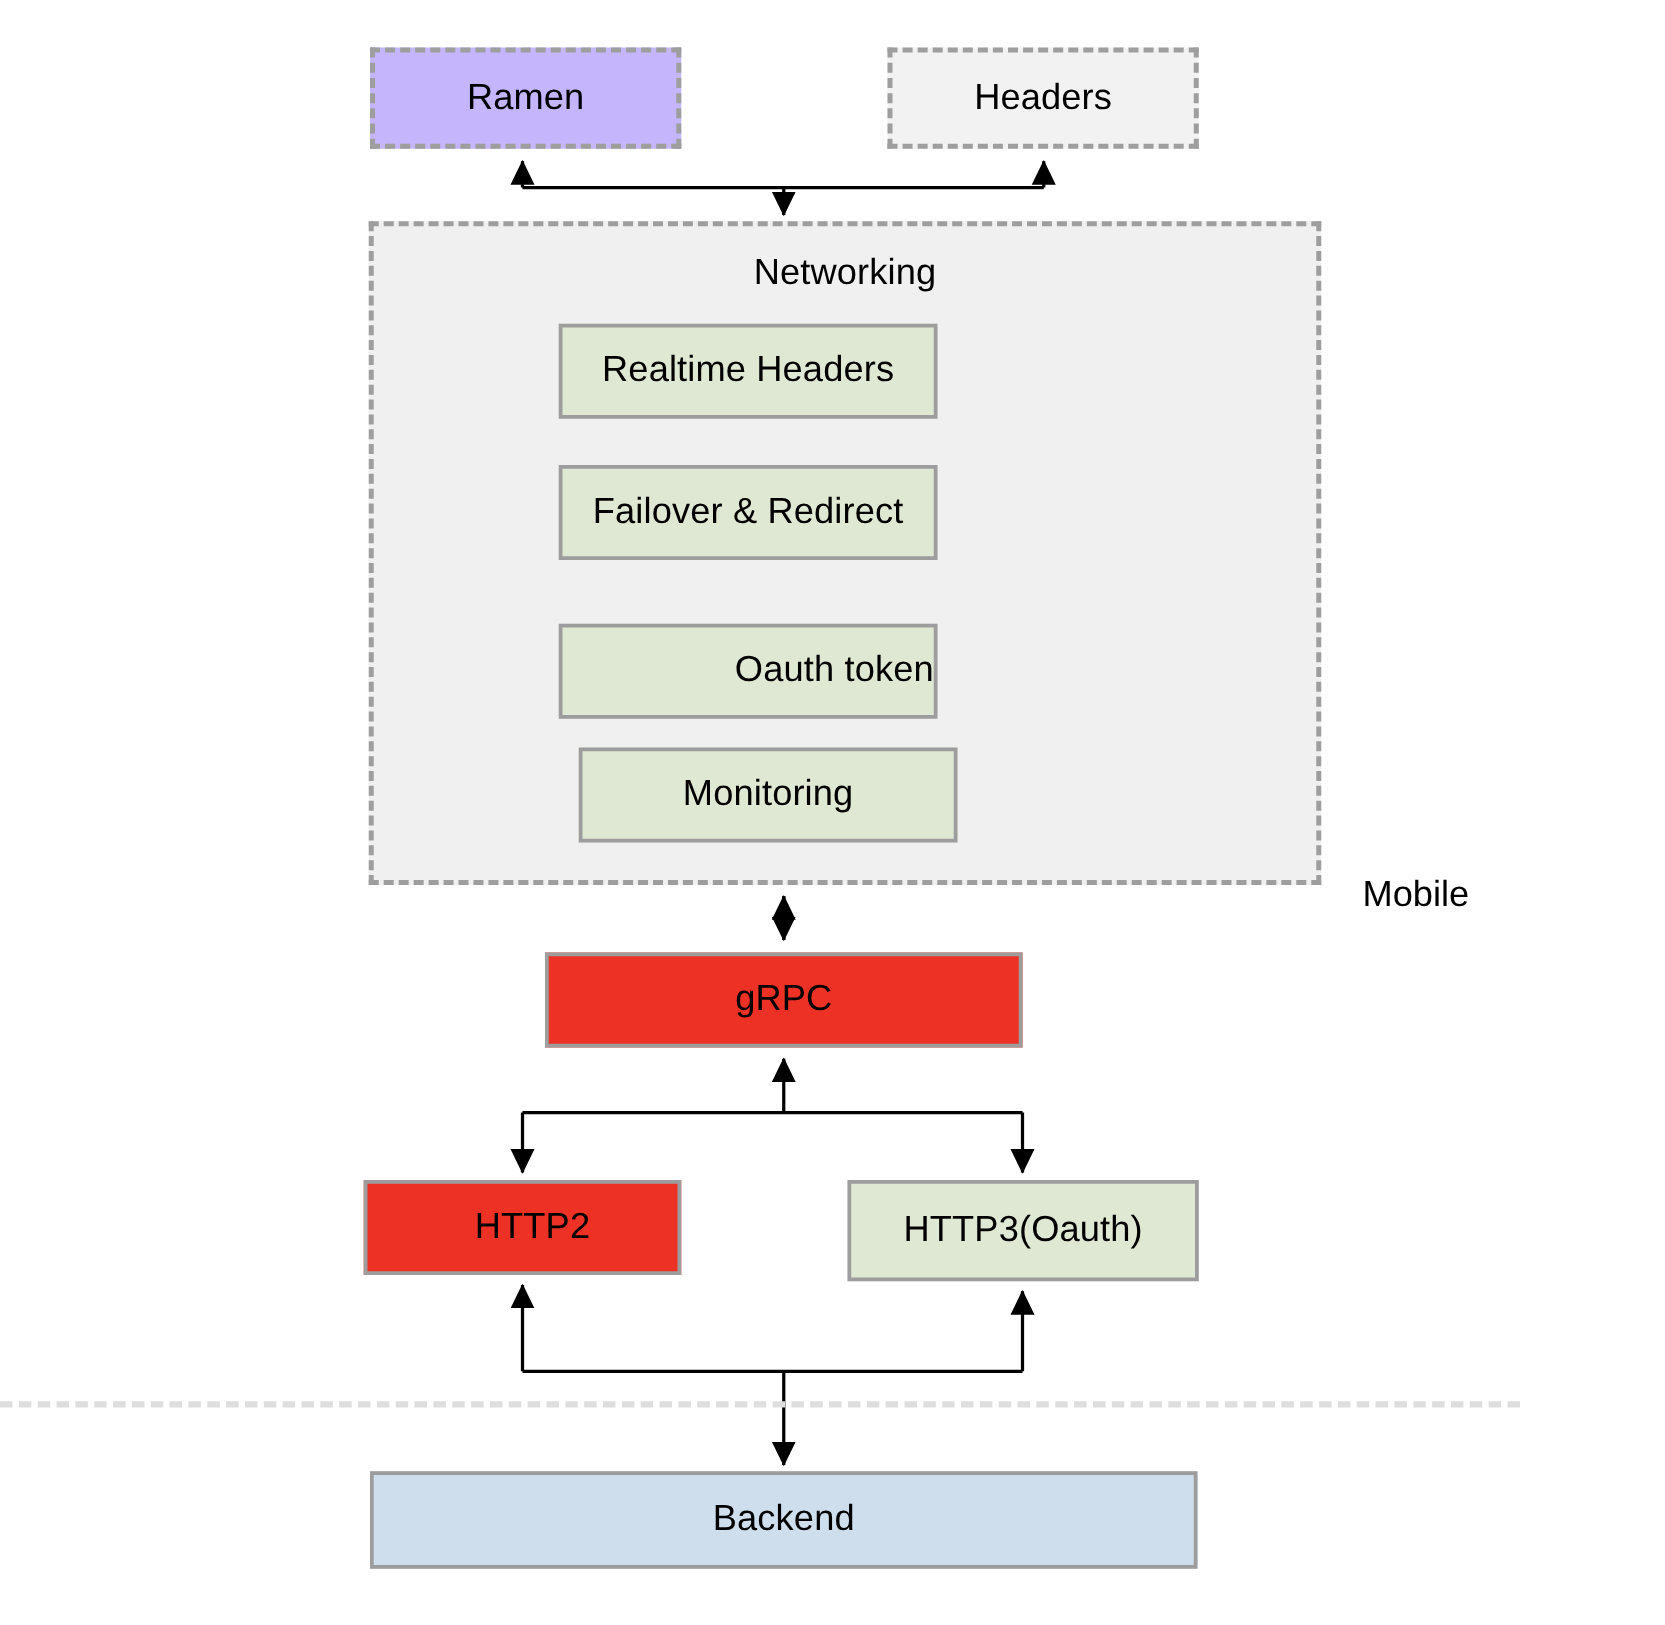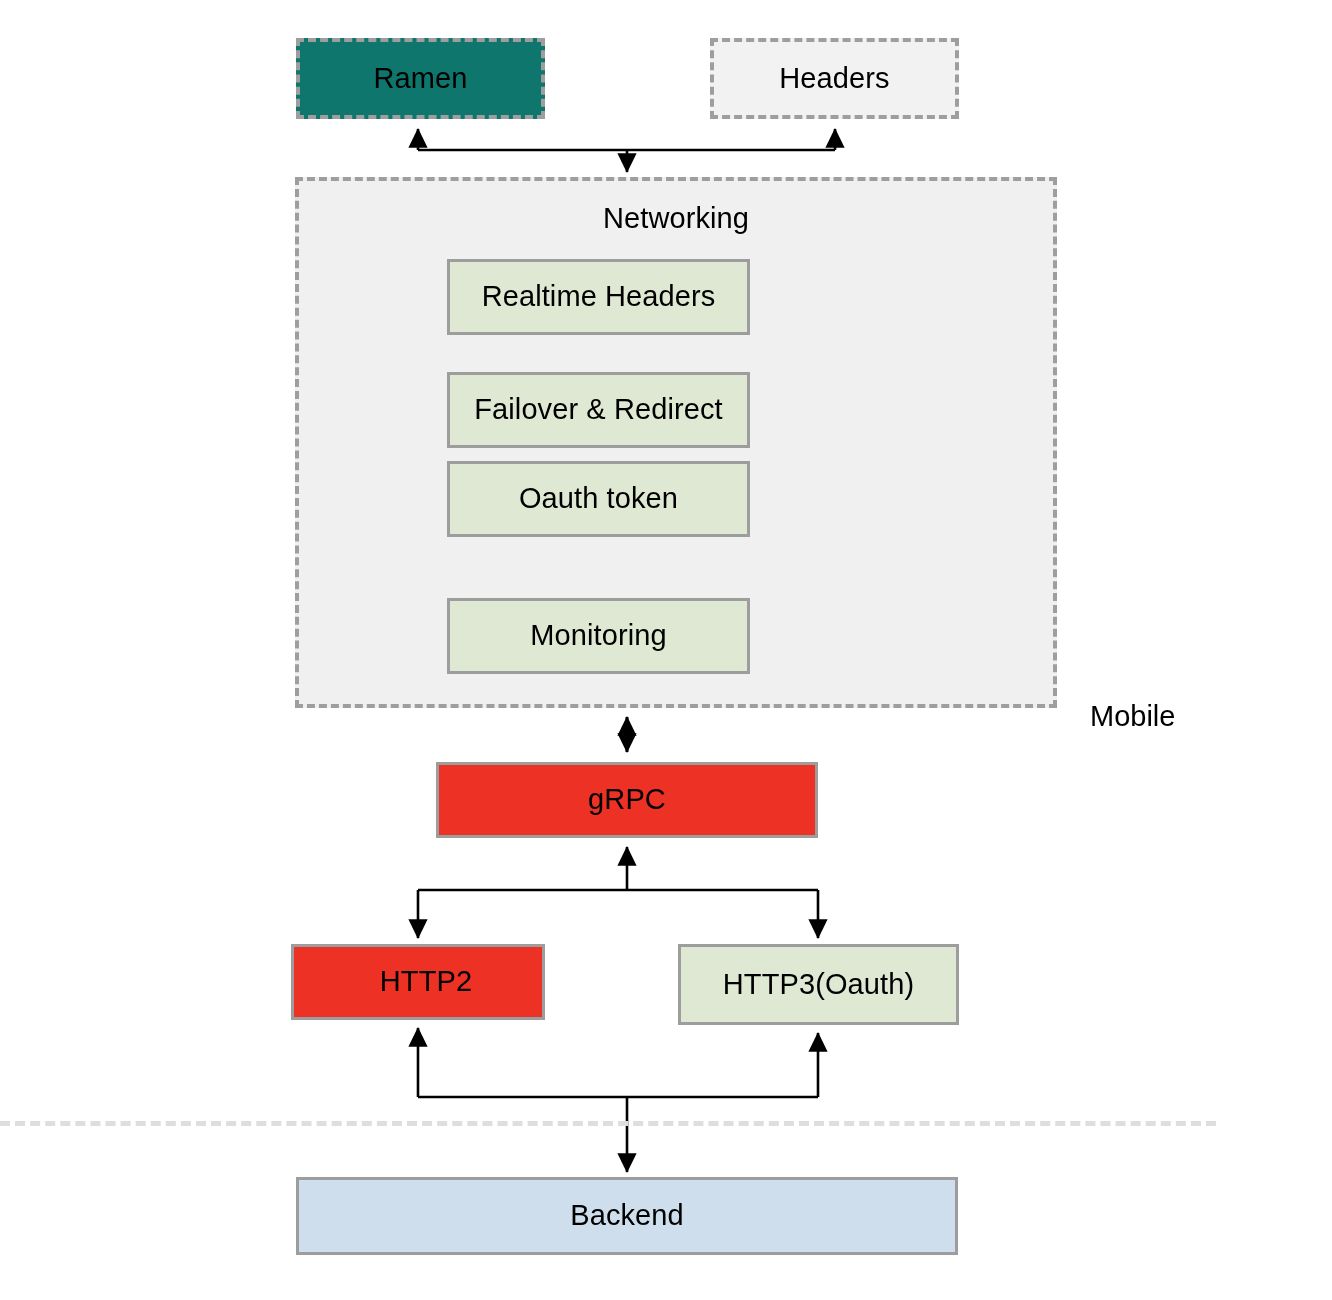--- a/index.html
+++ b/index.html
@@ -26,21 +26,21 @@
     color: #000000;
     font-size: 29px;
     line-height: 1.1;
     text-align: center;
     letter-spacing: 0.1px;
   }
 
   
   .n-ramen {
     left: 296px; top: 38px; width: 249px; height: 81px;
-    background: #0f766e;
+    background: #c4b5fd;
     border: 4px dashed #9e9e9e;
   }
   .n-realtime {
     left: 710px; top: 38px; width: 249px; height: 81px;
     background: #f2f2f2;
     border: 4px dashed #9e9e9e;
   }
   .n-networking {
     left: 295px; top: 177px; width: 762px; height: 531px;
     background: #f0f0f0;
@@ -54,22 +54,22 @@
     font-size: 29px;
     color: #000000;
   }
   .n-green {
     left: 447px; width: 303px; height: 76px;
     background: #dfe8d3;
     border: 3px solid #9d9d9d;
   }
   .g1 { top: 259px; }
   .g2 { top: 372px; }
-  .g3 { top: 461px; }
-  .g4 { top: 598px; }
+  .g3 { top: 499px; justify-content: flex-end; }
+  .g4 { top: 598px; margin-left: 16px; }
 
   .n-grpc {
     left: 436px; top: 762px; width: 382px; height: 76px;
     background: #ed3124;
     border: 3px solid #9d9d9d;
   }
   .n-http2 {
     left: 291px; top: 944px; width: 254px; height: 76px;
     background: #ed3124;
     border: 3px solid #9d9d9d;

